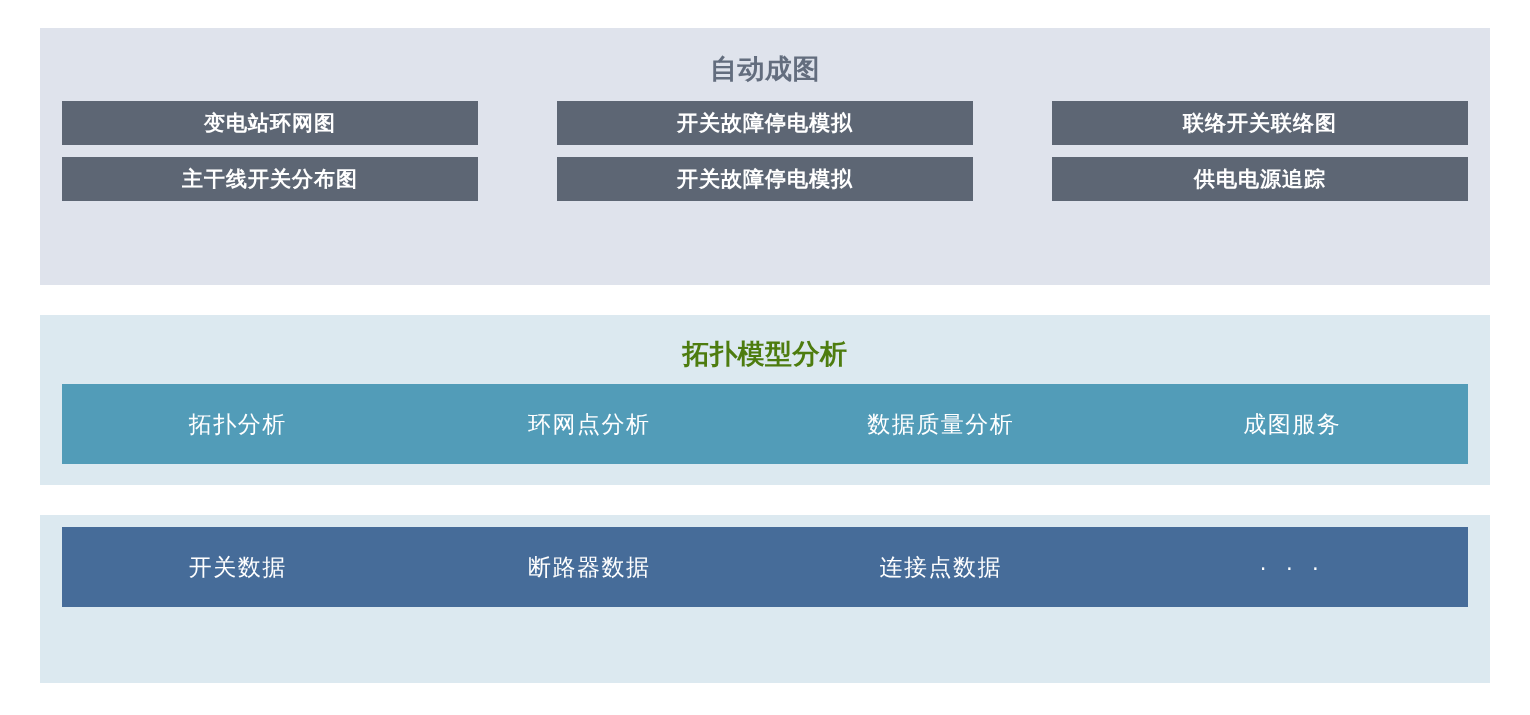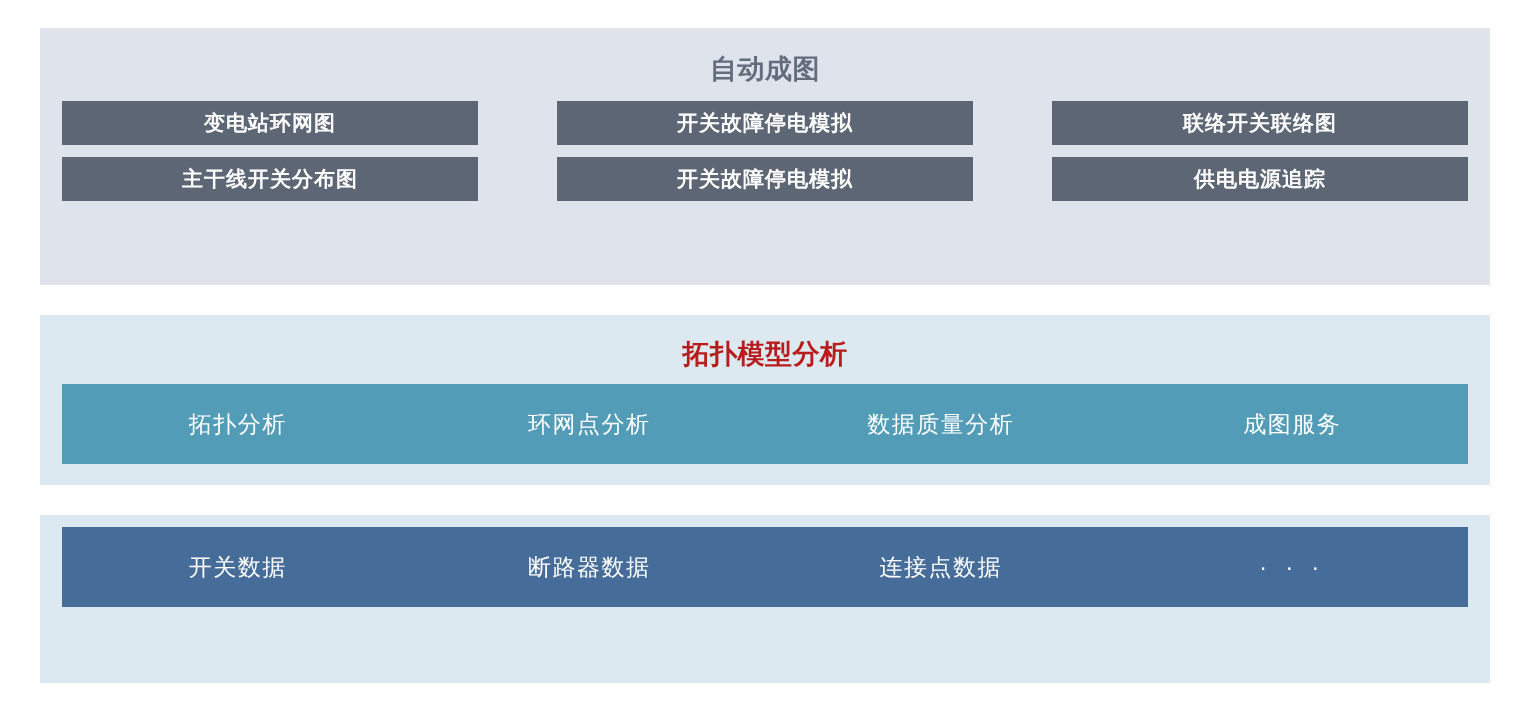--- a/index.html
+++ b/index.html
@@ -40,21 +40,21 @@
   .panel-title {
     text-align: center;
     font-size: 27px;
     font-weight: bold;
     color: #636d7e;
     line-height: 1;
     padding: 16px 0 18px 0;
     letter-spacing: 0.5px;
   }
   .panel.topology .panel-title,
-  .panel.cim .panel-title { color: #b91c1c; padding: 14px 0 16px 0; font-family: Liberation Serif, serif; }
+  .panel.cim .panel-title { color: #4d7c0f; padding: 14px 0 16px 0; font-family: Liberation Serif, serif; }
 
   
   .row {
     display: flex;
     width: 100%;
   }
   .row + .row { margin-top: 12px; }
 
   
   .row.three {

